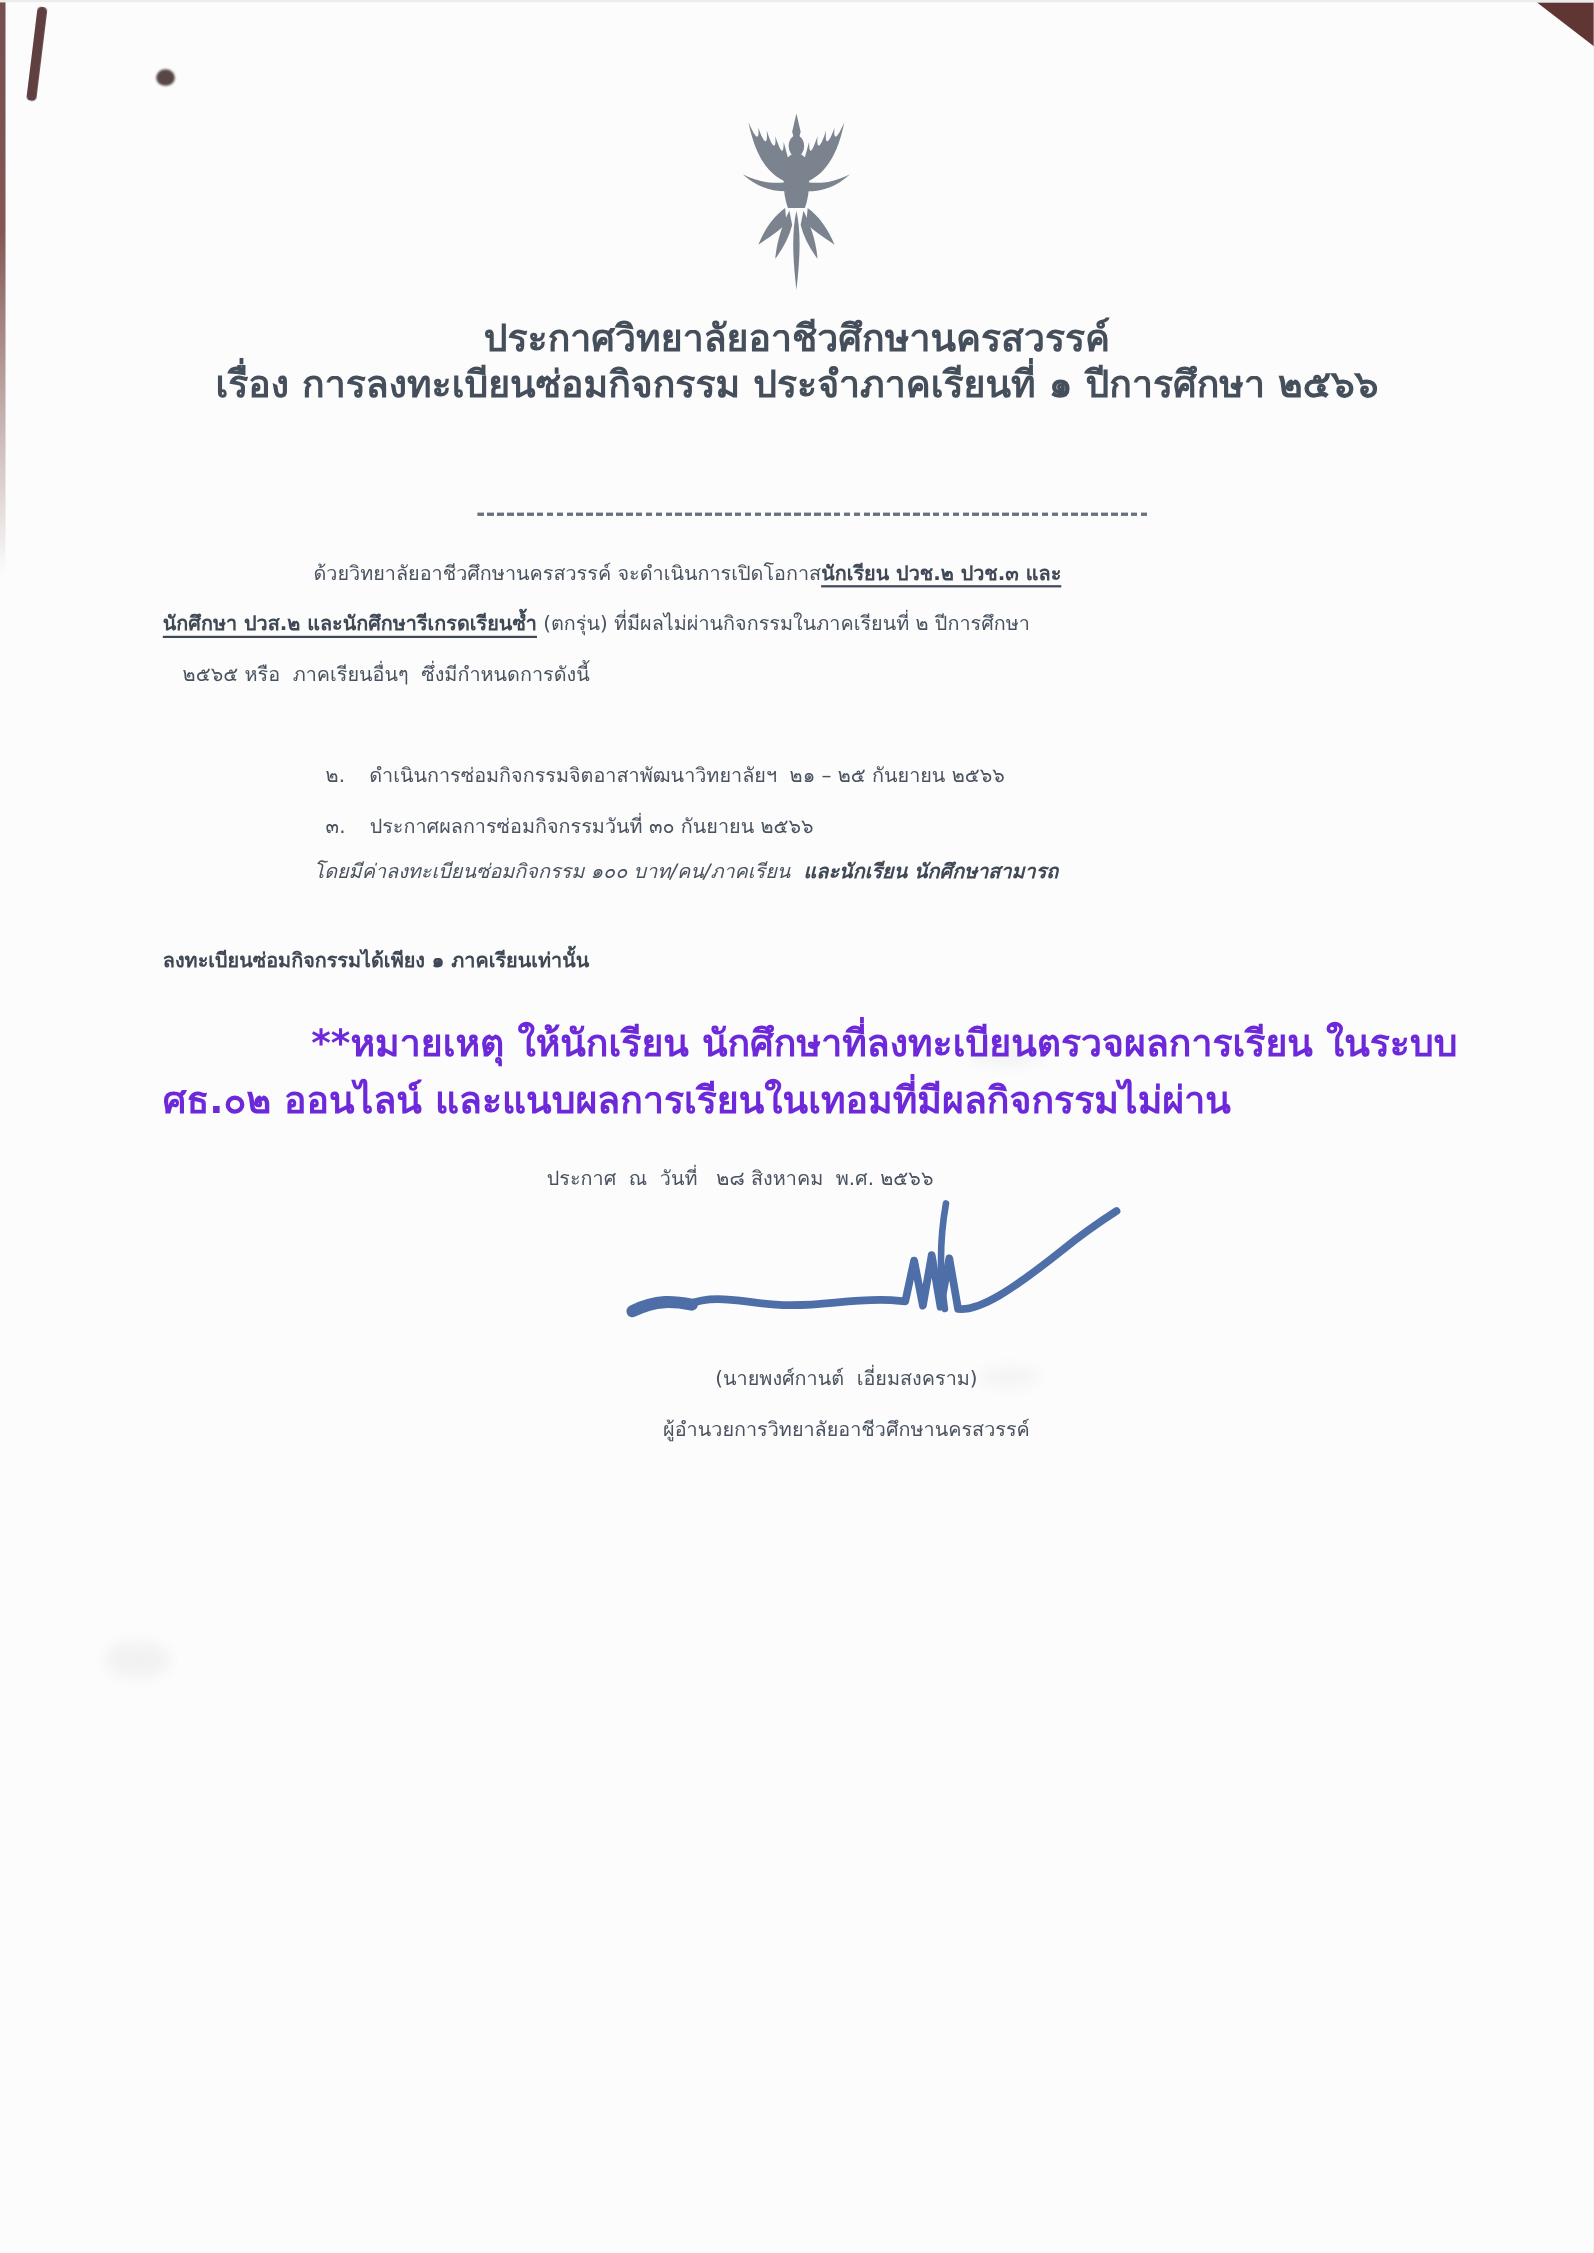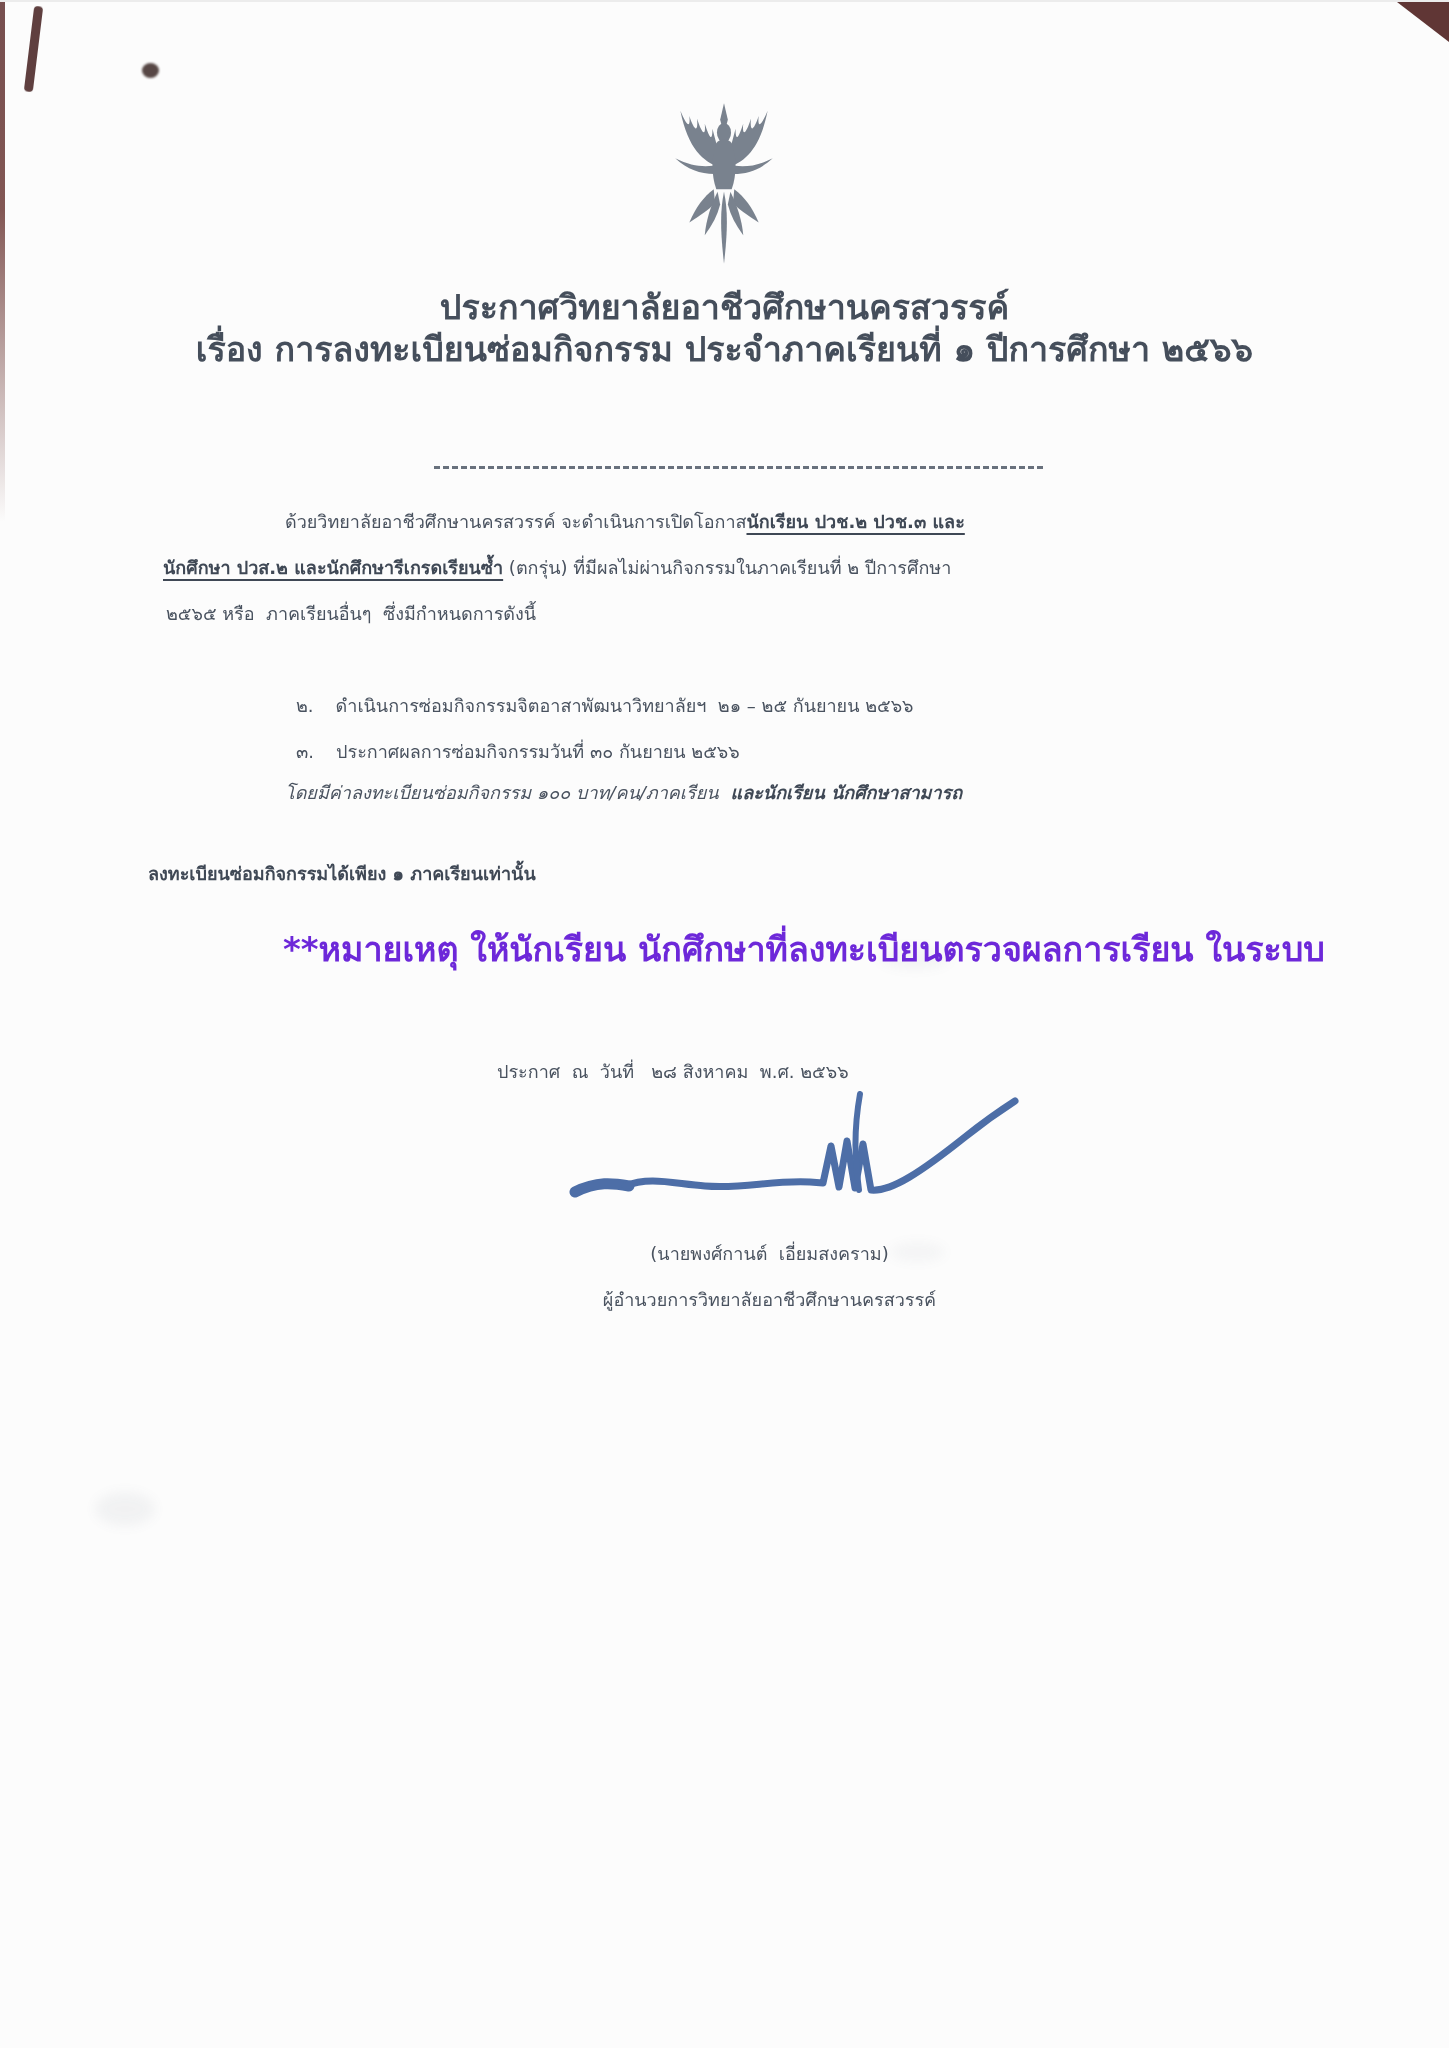--- a/index.html
+++ b/index.html
@@ -66,30 +66,31 @@
         <path d="M60,71 C57,85 57,101 60,127 C63,101 63,85 60,71 Z"></path>
       </g>
     </svg>
   </div>
 
   <div class="abs center title" style="top:278px;">ประกาศวิทยาลัยอาชีวศึกษานครสวรรค์</div>
   <div class="abs center title" style="top:320px;">เรื่อง  การลงทะเบียนซ่อมกิจกรรม ประจำภาคเรียนที่  ๑ ปีการศึกษา ๒๕๖๖</div>
   <div class="abs divider" style="left:434px;top:464px;width:612px;"></div>
 
   <div class="abs txt" style="left:285px;top:500px;"><span>ด้วยวิทยาลัยอาชีวศึกษานครสวรรค์ จะดำเนินการเปิดโอกาส</span><span class="em">นักเรียน ปวช.๒ ปวช.๓ และ</span></div>
-  <div class="abs txt" style="left:148px;top:546px;margin-left:15px;"><span class="em">นักศึกษา ปวส.๒ และนักศึกษารีเกรดเรียนซ้ำ</span><span> (ตกรุ่น) ที่มีผลไม่ผ่านกิจกรรมในภาคเรียนที่ ๒ ปีการศึกษา</span></div>
+  <div class="abs txt" style="left:148px;top:546px;"><span class="em">นักศึกษา ปวส.๒ และนักศึกษารีเกรดเรียนซ้ำ</span><span> (ตกรุ่น) ที่มีผลไม่ผ่านกิจกรรมในภาคเรียนที่ ๒ ปีการศึกษา</span></div>
   <div class="abs txt" style="left:148px;top:592px;margin-left:18px;">๒๕๖๕ หรือ  ภาคเรียนอื่นๆ  ซึ่งมีกำหนดการดังนี้</div>
 
   <div class="abs txt" style="left:296px;top:684px;"><span>๒.</span><span style="display:inline-block;width:22px;"></span><span>ดำเนินการซ่อมกิจกรรมจิตอาสาพัฒนาวิทยาลัยฯ  ๒๑ – ๒๕ กันยายน ๒๕๖๖</span></div>
   <div class="abs txt" style="left:296px;top:730px;"><span>๓.</span><span style="display:inline-block;width:22px;"></span><span>ประกาศผลการซ่อมกิจกรรมวันที่ ๓๐ กันยายน ๒๕๖๖</span></div>
 
   <div class="abs txt" style="left:285px;top:771px;font-style:italic;"><span>โดยมีค่าลงทะเบียนซ่อมกิจกรรม ๑๐๐ บาท/คน/ภาคเรียน </span><span class="b"> และนักเรียน นักศึกษาสามารถ</span></div>
   <div class="abs txt b" style="left:148px;top:852px;">ลงทะเบียนซ่อมกิจกรรมได้เพียง ๑ ภาคเรียนเท่านั้น</div>
 
   <div class="abs note" style="left:283px;top:924px;">**หมายเหตุ ให้นักเรียน นักศึกษาที่ลงทะเบียนตรวจผลการเรียน ในระบบ</div>
+  <div class="abs note" style="left:148px;top:976px;">ศธ.๐๒ ออนไลน์ และแนบผลการเรียนในเทอมที่มีผลกิจกรรมไม่ผ่าน</div>
 
   <div class="abs txt" style="left:497px;top:1050px;">ประกาศ  ณ  วันที่   ๒๘ สิงหาคม  พ.ศ. ๒๕๖๖</div>
 
   <div class="abs" style="left:555px;top:1088px;width:480px;height:145px;">
     <svg viewBox="0 0 480 145" width="480" height="145">
       <g fill="none" stroke="#3f63a0" stroke-linecap="round" stroke-linejoin="round" opacity="0.92">
         <path d="M20,102 C42,91 58,93 74,96" stroke-width="11"></path>
         <path d="M70,96 C95,86 120,94 150,96 C190,99 215,90 255,92 L268,93 L276,56 L284,97 L292,51 L300,98 L308,54 L316,100 C336,102 366,82 410,47 C430,31 446,20 460,11" stroke-width="7"></path>
         <path d="M305,4 C300,32 298,62 304,100" stroke-width="6"></path>
       </g>

